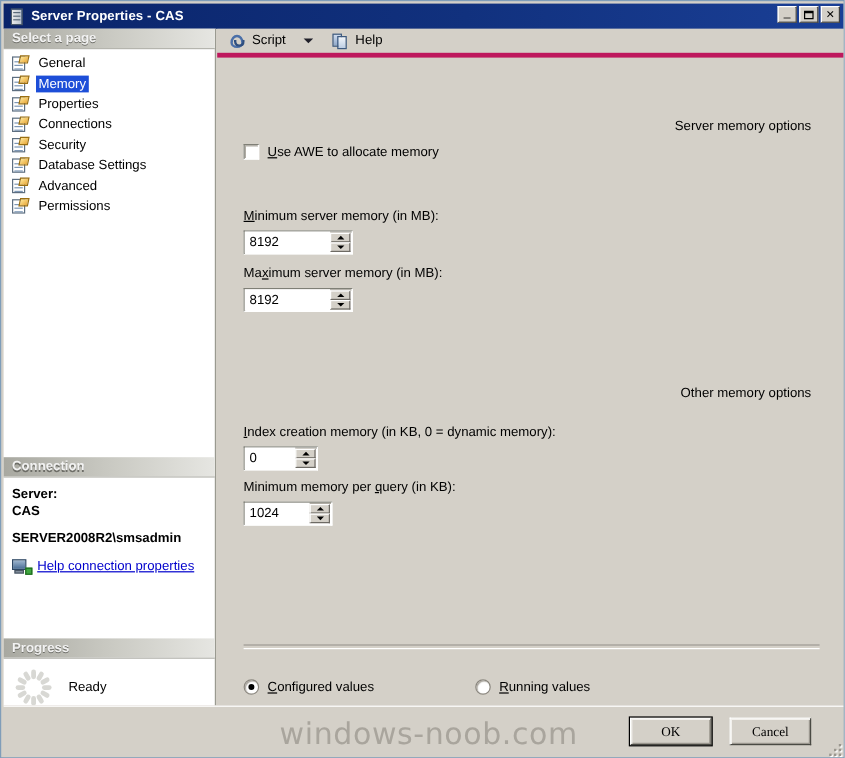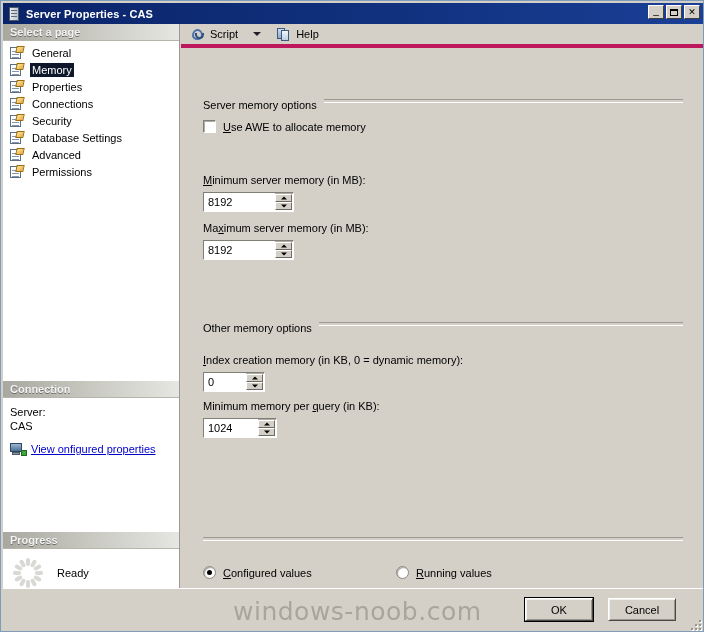--- a/index.html
+++ b/index.html
@@ -157,29 +157,29 @@
     box-sizing: border-box;
     transform: skewX(-12deg);
   }
   .page-label {
     font-size: 11px;
     padding: 0 2px;
     line-height: 14px;
     white-space: nowrap;
   }
   .page-item.selected .page-label {
-    background: #0f172a;
+    background: #1d4ed8;
     color: #ffffff;
   }
   .conn-block {
     padding: 7px 0 0 7px;
     font-size: 11px;
     line-height: 14px;
   }
-  .conn-row { margin-bottom: 9px; }
+  .conn-row { margin-bottom: 9px; font-weight: bold; }
   .conn-link-row {
     display: flex;
     align-items: center;
     margin-top: 2px;
   }
   .conn-icon {
     width: 17px; height: 14px;
     position: relative;
     flex: 0 0 auto;
     margin-right: 4px;
@@ -308,23 +308,24 @@
     box-sizing: border-box;
   }
   .panel-body {
     position: relative;
     height: 539px;
   }
 
   .group-head {
     position: absolute;
     display: flex;
-    align-items: flex-start;
+    align-items: flex-end;
     left: 22px;
     width: 480px;
+    flex-direction: column;
   }
   .group-title {
     font-size: 11px;
     white-space: nowrap;
     padding-right: 7px;
   }
   .group-rule {
     flex: 1 1 auto;
     height: 2px;
     border-top: 1px solid #9d9a93;
@@ -455,20 +456,21 @@
     background: #d4d0c8;
     border: 1px solid;
     border-color: #ffffff #4a4a44 #4a4a44 #ffffff;
     box-shadow: inset 1px 1px 0 #f2f0ec, inset -1px -1px 0 #9a968e;
     box-sizing: border-box;
     display: flex;
     align-items: center;
     justify-content: center;
     font-size: 11px;
     cursor: default;
+    font-family: Liberation Serif, serif;
   }
   .dlg-btn.default { outline: 1px solid #000000; outline-offset: 0px; }
   #ok-button { left: 522px; }
   #cancel-button { left: 605px; }
   .grip {
     position: absolute;
     right: 2px; bottom: 1px;
     width: 13px; height: 13px;
   }
   .grip i {
@@ -593,28 +595,29 @@
     </div>
 
     <div class="section-header" style="position:absolute; left:0; top:357px; width:176px;">Connection</div>
 
     <div class="conn-block" style="position:absolute; left:0; top:374px; width:176px;">
       <div class="conn-row">
         <div>Server:</div>
         <div>CAS</div>
       </div>
       <div class="conn-row">
+        <div>SERVER2008R2\smsadmin</div>
       </div>
       <div class="conn-link-row">
         <div class="conn-icon">
           <div class="screen"></div>
             <div class="base"></div>
             <div class="plug"></div>
         </div>
-        <div class="conn-link">View onfigured properties</div>
+        <div class="conn-link">Help connection properties</div>
       </div>
     </div>
 
     <div class="section-header" style="position:absolute; left:0; top:508px; width:176px;">Progress</div>
 
     <div class="progress-area" style="position:absolute; left:0; top:525px; width:176px;">
       <div class="spinner">
         <i style="transform:rotate(0deg)"></i>
           <i style="transform:rotate(30deg)"></i>
         <i style="transform:rotate(60deg)"></i>

